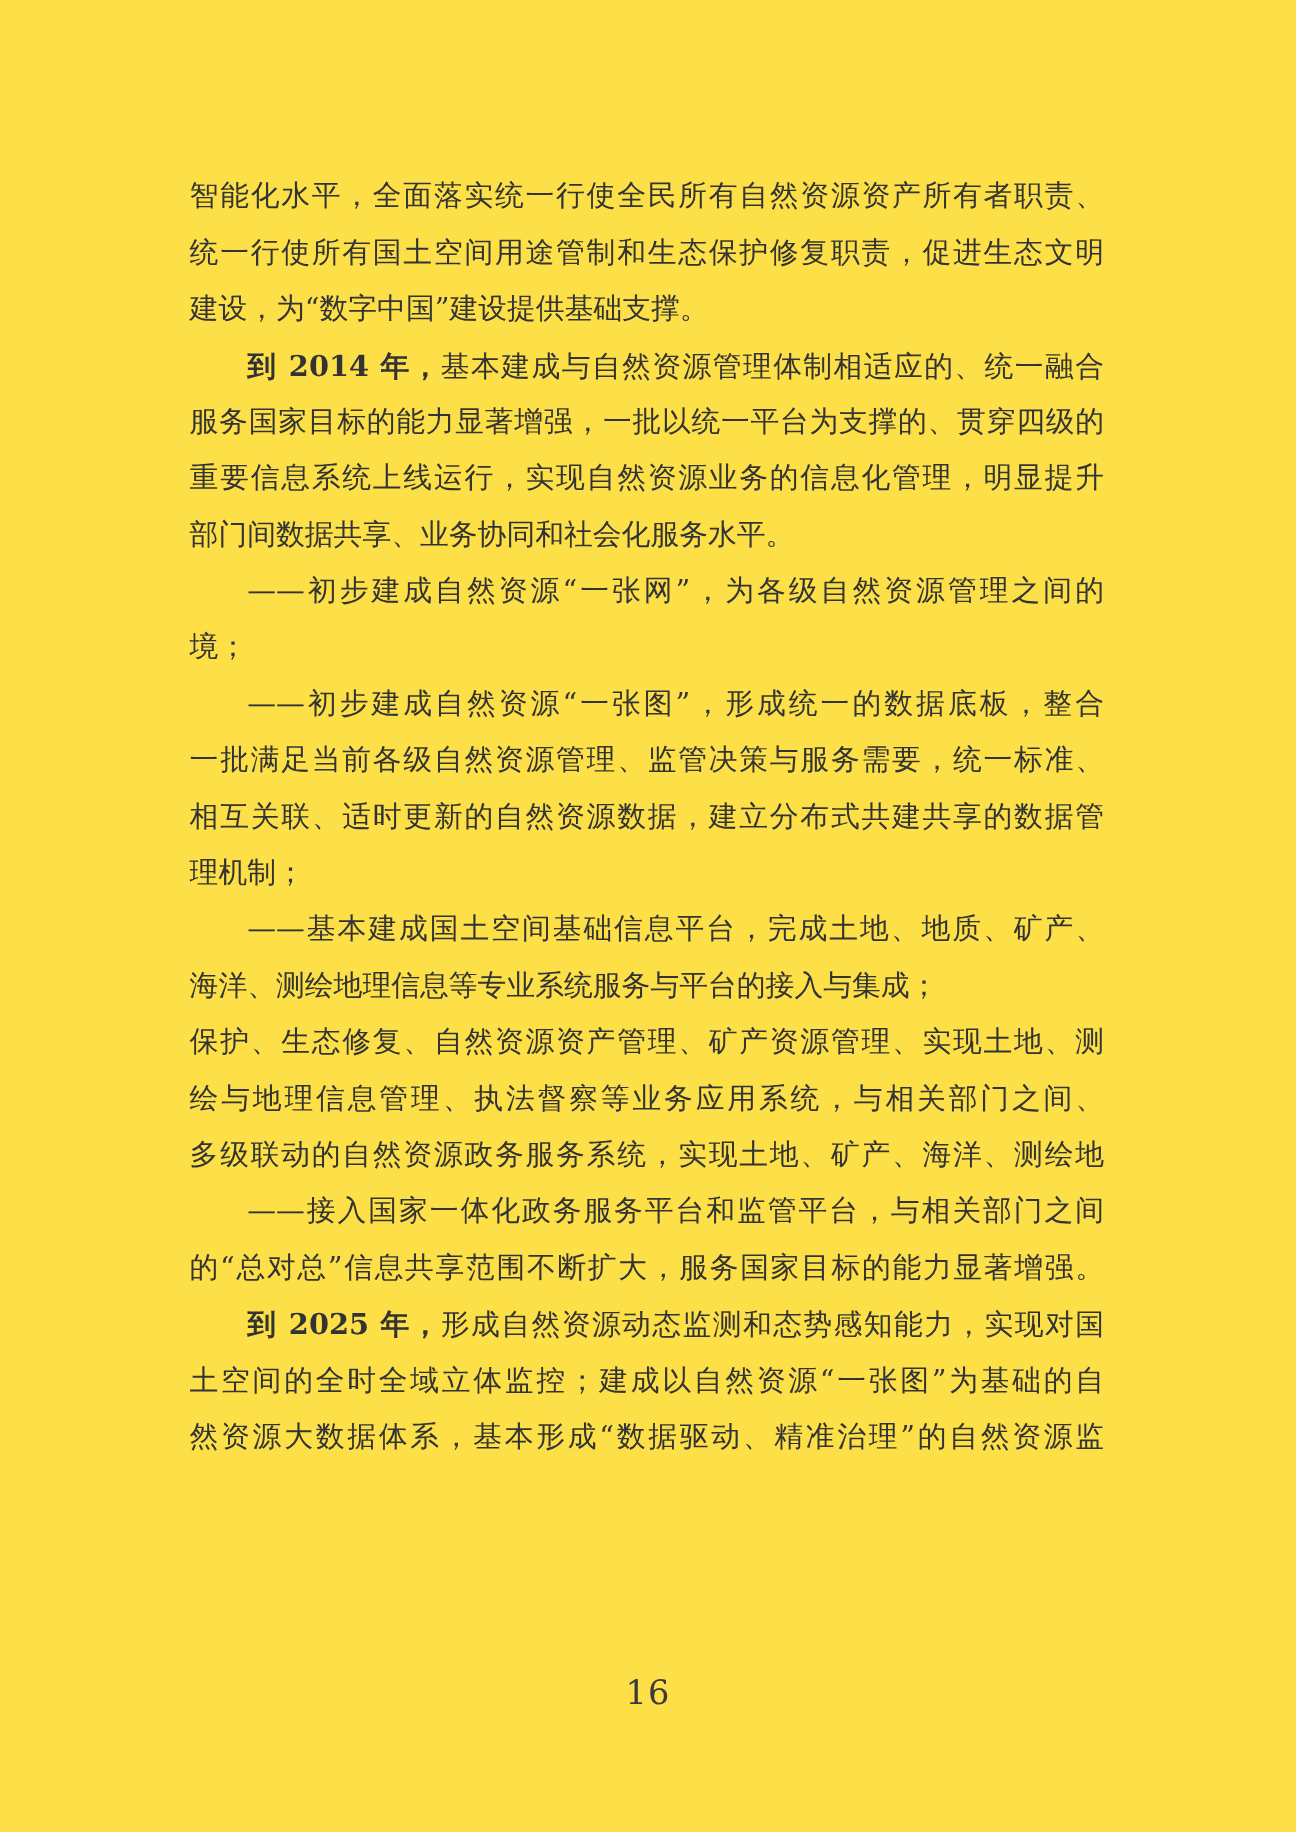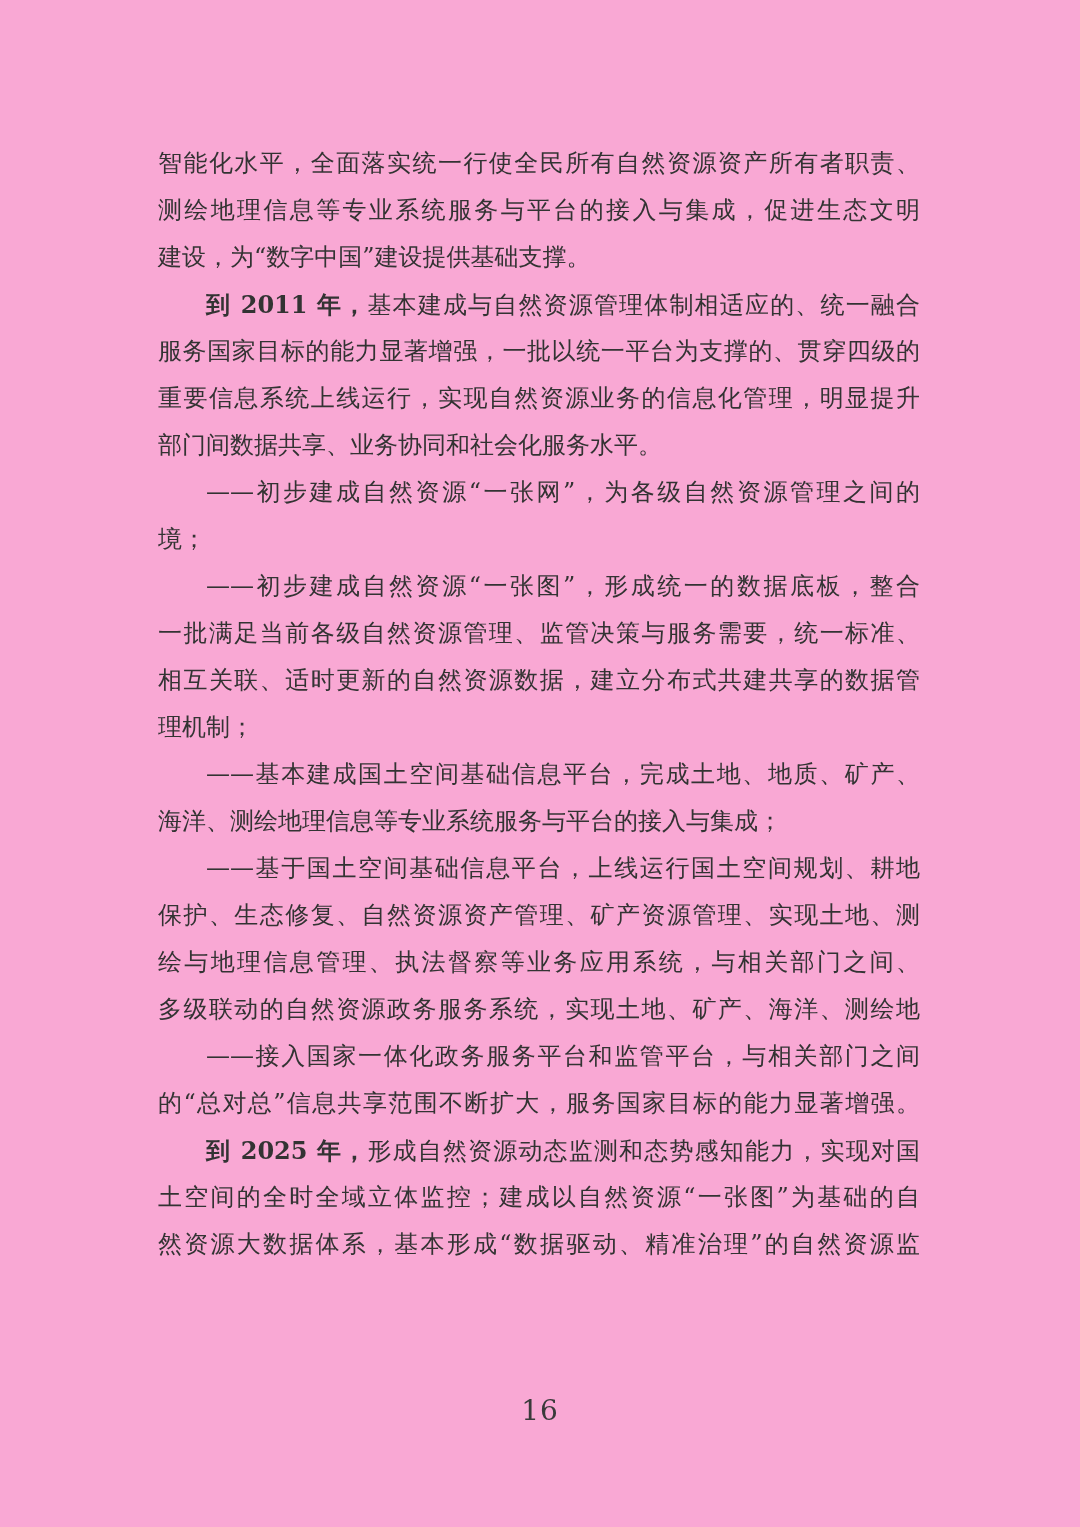--- a/index.html
+++ b/index.html
@@ -50,38 +50,37 @@
   .page-number {
     font-size: 28px;
     color: #3a3a3a;
     letter-spacing: 1px;
     font-family: "DejaVu Serif", "Liberation Serif", serif;
   }
 </style>
 </head>
 <body>
 
-<div class="page" style="background: #f9a8d4; color: rgb(51, 51, 51);">
+<div class="page" style="background: #fde047; color: rgb(51, 51, 51);">
   <main class="body-text" id="body-text">
       <div class="line fill">智能化水平，全面落实统一行使全民所有自然资源资产所有者职责、</div>
-      <div class="line fill">测绘地理信息等专业系统服务与平台的接入与集成，促进生态文明</div>
+      <div class="line fill">统一行使所有国土空间用途管制和生态保护修复职责，促进生态文明</div>
       <div class="line">建设，为“数字中国”建设提供基础支撑。</div>
-      <div class="line fill indent"><b>到 2011 年，</b>基本建成与自然资源管理体制相适应的、统一融合</div>
+      <div class="line fill indent"><b>到 2014 年，</b>基本建成与自然资源管理体制相适应的、统一融合</div>
       <div class="line fill">服务国家目标的能力显著增强，一批以统一平台为支撑的、贯穿四级的</div>
       <div class="line fill">重要信息系统上线运行，实现自然资源业务的信息化管理，明显提升</div>
       <div class="line">部门间数据共享、业务协同和社会化服务水平。</div>
       <div class="line fill indent">——初步建成自然资源“一张网”，为各级自然资源管理之间的</div>
       <div class="line">境；</div>
       <div class="line fill indent">——初步建成自然资源“一张图”，形成统一的数据底板，整合</div>
       <div class="line fill">一批满足当前各级自然资源管理、监管决策与服务需要，统一标准、</div>
       <div class="line fill">相互关联、适时更新的自然资源数据，建立分布式共建共享的数据管</div>
       <div class="line">理机制；</div>
       <div class="line fill indent">——基本建成国土空间基础信息平台，完成土地、地质、矿产、</div>
       <div class="line">海洋、测绘地理信息等专业系统服务与平台的接入与集成；</div>
-      <div class="line fill indent">——基于国土空间基础信息平台，上线运行国土空间规划、耕地</div>
       <div class="line fill">保护、生态修复、自然资源资产管理、矿产资源管理、实现土地、测</div>
       <div class="line fill">绘与地理信息管理、执法督察等业务应用系统，与相关部门之间、</div>
       <div class="line fill">多级联动的自然资源政务服务系统，实现土地、矿产、海洋、测绘地</div>
       <div class="line fill indent">——接入国家一体化政务服务平台和监管平台，与相关部门之间</div>
       <div class="line fill">的“总对总”信息共享范围不断扩大，服务国家目标的能力显著增强。</div>
       <div class="line fill indent"><b>到 2025 年，</b>形成自然资源动态监测和态势感知能力，实现对国</div>
       <div class="line fill">土空间的全时全域立体监控；建成以自然资源“一张图”为基础的自</div>
       <div class="line fill">然资源大数据体系，基本形成“数据驱动、精准治理”的自然资源监</div>
     </main>
   <footer class="page-footer">

